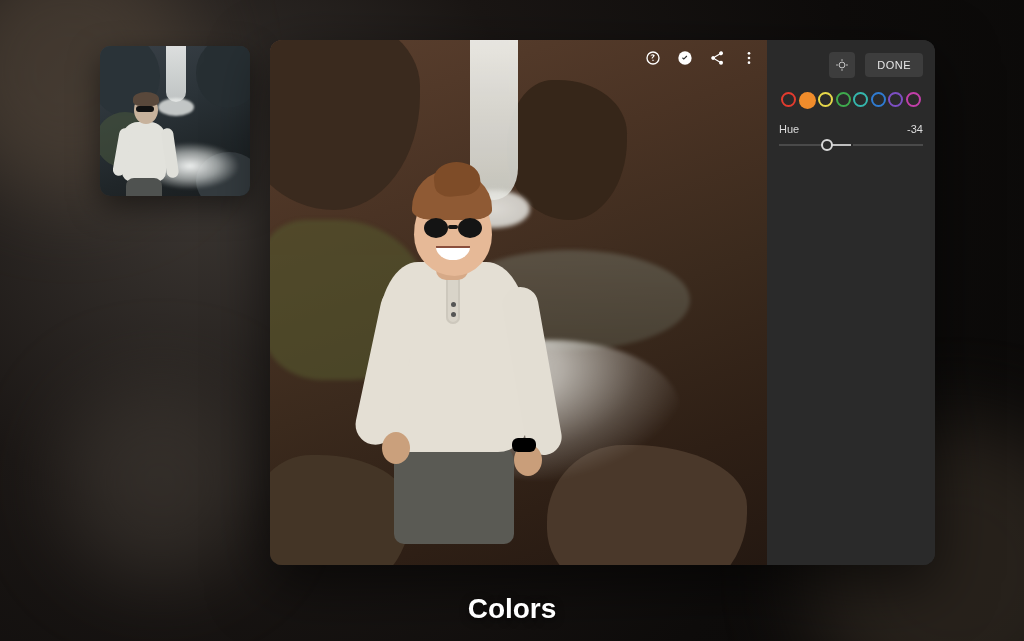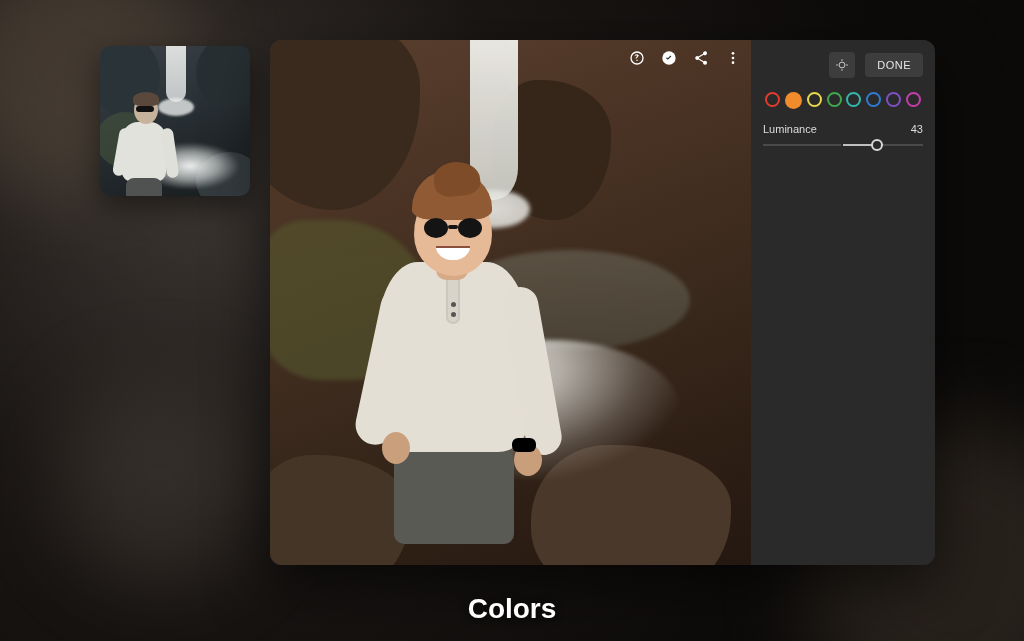--- a/index.html
+++ b/index.html
@@ -69,21 +69,21 @@
     position:absolute; top:8px; right:8px; display:flex; gap:12px; align-items:center;
   }
   .ta-icon {
     width:20px; height:20px; display:flex; align-items:center; justify-content:center;
     color:#fff; cursor:pointer;
   }
   .ta-icon svg { width:16px; height:16px; fill:#fff; }
 
   
   .panel {
-    width:184px;
+    width:168px;
     background:#2a2a2a;
     padding:12px 12px 0 12px;
     color:#e8e8e8;
     font-size:11px;
     display:flex;
     flex-direction:column;
     gap:14px;
   }
   .panel-top { display:flex; justify-content:flex-end; align-items:center; gap:10px; }
   .target-btn {
@@ -251,30 +251,30 @@
         <div class="swatch" style="border-color: rgb(226, 59, 46); background: transparent;"></div>
         <div class="swatch selected" style="background: rgb(240, 140, 43); border-color: rgb(240, 140, 43);"></div>
         <div class="swatch" style="border-color: rgb(231, 216, 74); background: transparent;"></div>
         <div class="swatch" style="border-color: rgb(63, 170, 77); background: transparent;"></div>
         <div class="swatch" style="border-color: rgb(53, 182, 173); background: transparent;"></div>
         <div class="swatch" style="border-color: rgb(47, 123, 209); background: transparent;"></div>
         <div class="swatch" style="border-color: rgb(125, 79, 195); background: transparent;"></div>
         <div class="swatch" style="border-color: rgb(194, 63, 169); background: transparent;"></div>
       </div>
 
-
-
     <div class="slider-group">
       <div class="slider-row">
-        <span>Luminance</span>
-        <span>43</span>
+        <span>Hue</span>
+        <span>-34</span>
       </div>
       <div class="track">
         <div class="rail"></div>
           <div class="rail-center-gap"></div>
-        <div class="fill" id="fill-lum" style="left: 50%; width: 21.5%;"></div>
-        <div class="thumb" id="thumb-lum" style="left: 71.5%;"></div>
-      </div>
-    </div>
+        <div class="fill" id="fill-hue" style="left: 33%; width: 17%;"></div>
+        <div class="thumb" id="thumb-hue" style="left: 33%;"></div>
+      </div>
+    </div>
+
+
   </div>
 </div>
 
 <div class="caption">Colors</div>
 
 </body></html>

